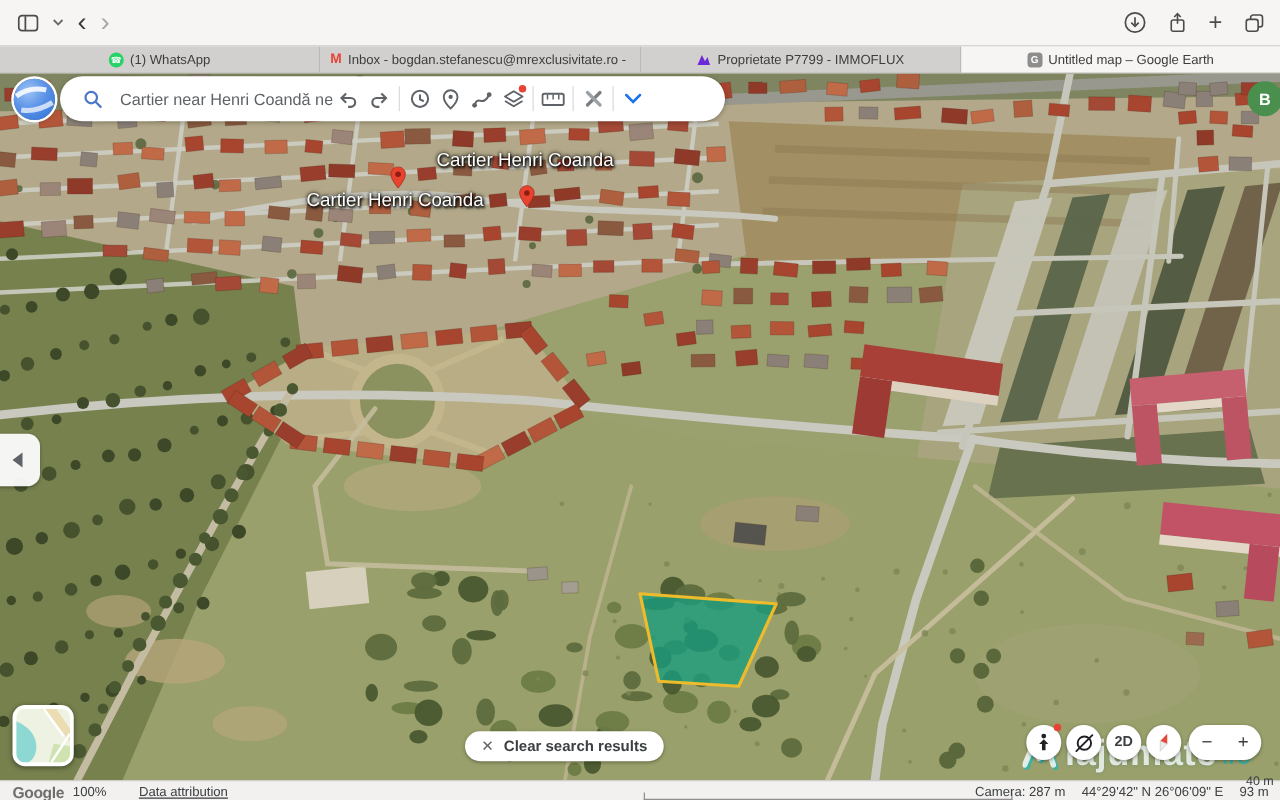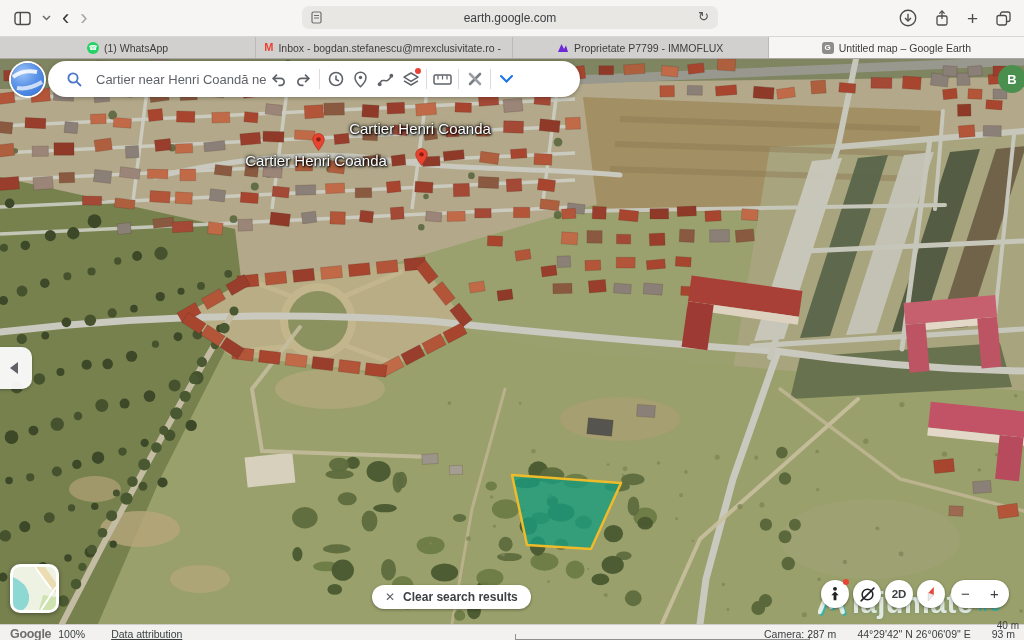--- a/index.html
+++ b/index.html
@@ -74,51 +74,40 @@
   .wm-tld{font-size:18px;font-weight:bold;color:rgba(47,179,171,.9);line-height:26px;}
   
   .statusbar{position:relative;height:18px;background:#f2f1ef;border-top:1px solid #cfcecc;
     display:flex;align-items:center;font-size:10.5px;color:#3c4043;z-index:30;}
   .sb-brand{font-size:12.5px;font-weight:bold;color:#6e6e6e;letter-spacing:-.3px;margin-left:10px;}
   .sb-zoom{margin-left:7px;}
   .sb-attr{margin-left:26px;text-decoration:underline;}
   .scale{position:absolute;left:515px;bottom:3px;width:293px;height:5px;
     border-left:1.5px solid #8f8f8f;border-right:1.5px solid #8f8f8f;border-bottom:1.5px solid #8f8f8f;}
   .scale-label{position:absolute;right:5px;bottom:12px;font-size:10px;}
-  .camera{position:absolute;right:9px;bottom:3px;display:flex;gap:21px;font-size:10.5px;}
+  .camera{position:absolute;right:9px;bottom:3px;display:flex;gap:13px;font-size:10.5px;}
 </style>
 </head>
 <body>
 
 <div class="toolbar">
   <div class="tb-left">
     <span class="tb-ic">
       <svg width="17" height="15" viewBox="0 0 17 15">
           <rect x="1" y="1.5" width="15" height="12" rx="2.5" fill="none" stroke="#4c4c4c" stroke-width="1.4"></rect>
           <line x1="6.3" y1="2" x2="6.3" y2="13" stroke="#4c4c4c" stroke-width="1.4"></line>
         </svg>
     </span>
     <span class="tb-ic">
       <svg width="9" height="6" viewBox="0 0 9 6">
           <polyline points="1,1 4.5,4.5 8,1" fill="none" stroke="#6a6a6a" stroke-width="1.5"></polyline>
         </svg>
     </span>
     <span class="tb-ic nav-arrow">‹</span>
     <span class="tb-ic nav-arrow fwd">›</span>
-  </div>
-  <div class="url-pill">
-    <span class="page-ic">
-      <svg width="11" height="13" viewBox="0 0 11 13">
-          <rect x="1" y="1" width="9" height="11" rx="1.5" fill="none" stroke="#6e6e6e" stroke-width="1.2"></rect>
-          <line x1="3" y1="4.5" x2="8" y2="4.5" stroke="#6e6e6e"></line>
-          <line x1="3" y1="7" x2="8" y2="7" stroke="#6e6e6e"></line>
-        </svg>
-    </span>
-    <span>earth.google.com</span>
-    <span class="reload">↻</span>
   </div>
   <div class="tb-right">
     <span class="tb-ic">
       <svg width="18" height="18" viewBox="0 0 17 17">
           <circle cx="8.5" cy="8.5" r="7.3" fill="none" stroke="#4c4c4c" stroke-width="1.3"></circle>
           <line x1="8.5" y1="4.5" x2="8.5" y2="11" stroke="#4c4c4c" stroke-width="1.3"></line>
           <polyline points="5.7,8.6 8.5,11.4 11.3,8.6" fill="none" stroke="#4c4c4c" stroke-width="1.3"></polyline>
         </svg>
     </span>
     <span class="tb-ic">

